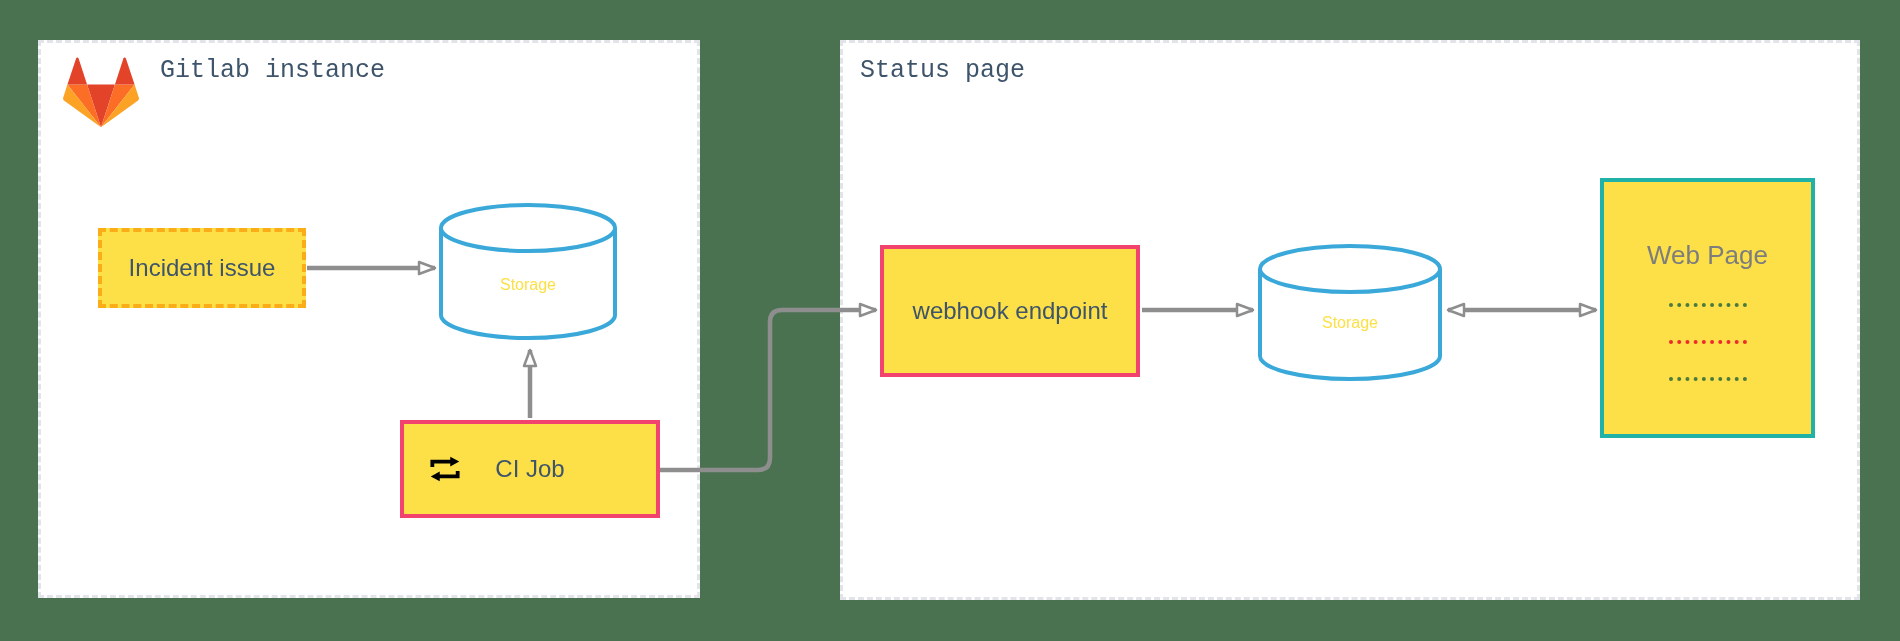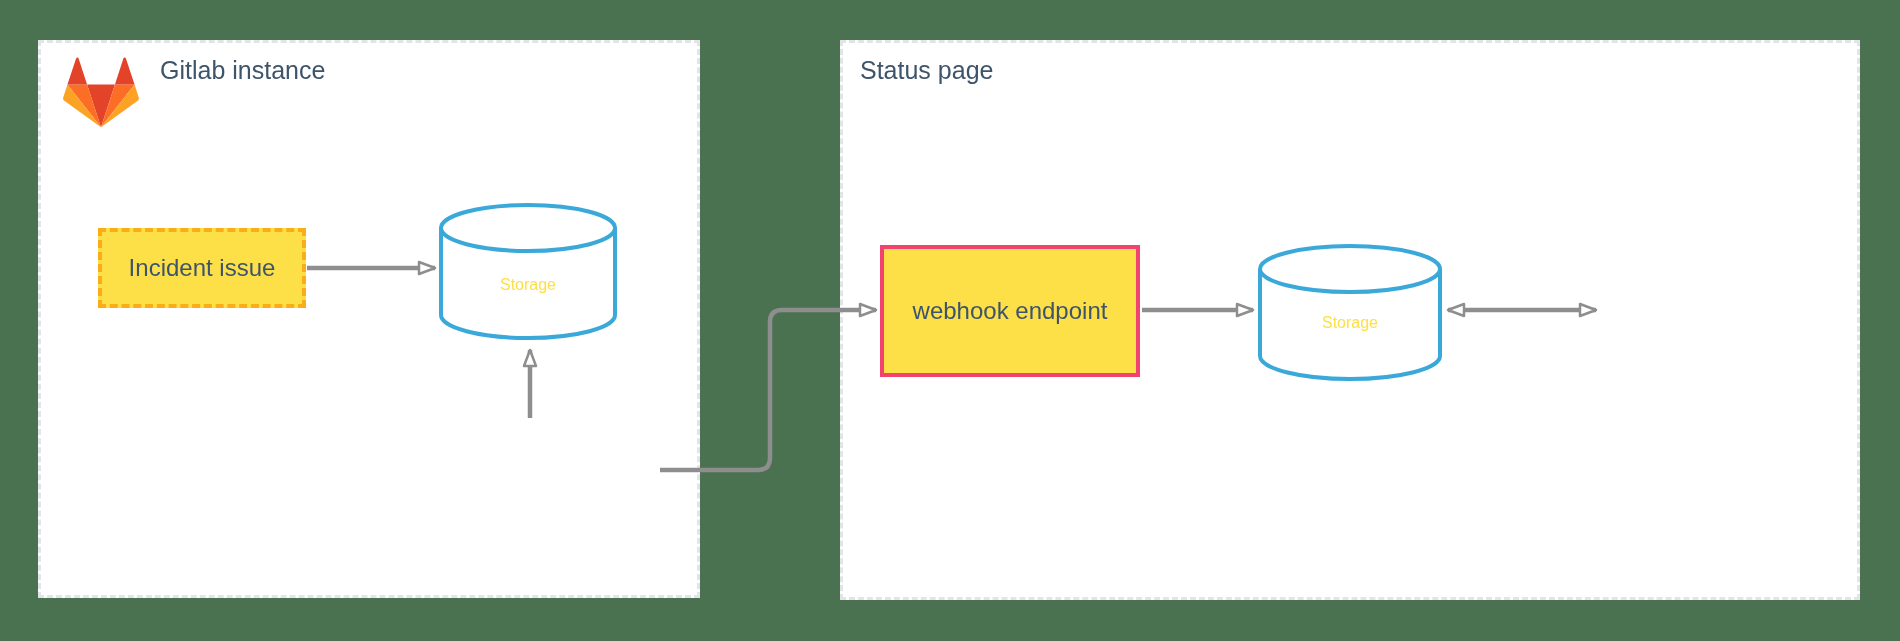--- a/index.html
+++ b/index.html
@@ -1,21 +1,21 @@
 <!DOCTYPE html>
 <html><head>
 <meta charset="utf-8">
 <style>
   html,body{margin:0;padding:0;background:#4a7150;}
   .stage{position:relative;width:1900px;height:641px;background:#4a7150;overflow:hidden;
          font-family:"Liberation Sans", sans-serif;}
   .container{position:absolute;background:#ffffff;border:3px dashed #e3e3ea;box-sizing:border-box;}
   .container.gitlab{left:38px;top:40px;width:662px;height:558px;}
   .container.status{left:840px;top:40px;width:1020px;height:560px;}
-  .container-title{position:absolute;font-size:25px;color:#3e546b;white-space:nowrap;}
+  .container-title{position:absolute;font-size:25px;color:#3e546b;white-space:nowrap;font-family:Liberation Mono, monospace;}
   .tanuki{position:absolute;left:62px;top:54px;width:78px;height:76px;}
   .title-gitlab{left:160px;top:56px;}
   .title-status{left:860px;top:56px;text-align:center;}
   .node{position:absolute;background:#fde047;box-sizing:border-box;display:flex;
         align-items:center;justify-content:center;z-index:3;}
   .node-label{font-size:24px;color:#3e546b;white-space:nowrap;}
   .incident{left:98px;top:228px;width:208px;height:80px;border:4px dashed #fbad18;}
   .cijob{left:400px;top:420px;width:260px;height:98px;border:4px solid #f2426e;}
   .webhook{left:880px;top:245px;width:260px;height:132px;border:4px solid #f2426e;}
   .webpage{left:1600px;top:178px;width:215px;height:260px;border:4px solid #20b2a6;
@@ -76,27 +76,42 @@
   </div>
 
   <div class="cylinder cyl-left">
     <svg width="180" height="140" viewBox="0 0 180 140">
       <path d="M3,26 L3,113 A87,23 0 0 0 177,113 L177,26" fill="#ffffff" stroke="#3aa9da" stroke-width="4"></path>
       <ellipse cx="90" cy="26" rx="87" ry="23" fill="#ffffff" stroke="#3aa9da" stroke-width="4"></ellipse>
     </svg>
     <span class="cyl-label">Storage</span>
   </div>
 
+  <div class="node cijob">
+    <svg class="repeat-icon" viewBox="0 0 36 30">
+      <path d="M6 13 V8 H24" stroke="#000000" stroke-width="3.6" fill="none"></path>
+      <polygon points="23,3.4 31.5,8 23,12.6" fill="#000000"></polygon>
+      <path d="M30 17 V22 H12" stroke="#000000" stroke-width="3.6" fill="none"></path>
+      <polygon points="13,17.4 4.5,22 13,26.6" fill="#000000"></polygon>
+    </svg>
+    <span class="node-label">CI Job</span>
+  </div>
 
   <div class="node webhook">
     <span class="node-label">webhook endpoint</span>
   </div>
 
   <div class="cylinder cyl-right">
     <svg width="186" height="140" viewBox="0 0 186 140">
       <path d="M3,26 L3,113 A90,23 0 0 0 183,113 L183,26" fill="#ffffff" stroke="#3aa9da" stroke-width="4"></path>
       <ellipse cx="93" cy="26" rx="90" ry="23" fill="#ffffff" stroke="#3aa9da" stroke-width="4"></ellipse>
     </svg>
     <span class="cyl-label">Storage</span>
   </div>
 
+  <div class="node webpage">
+    <span class="node-label">Web Page</span>
+    <div class="dotline first"></div>
+    <div class="dotline red"></div>
+    <div class="dotline"></div>
+  </div>
 
 </div>
 
 </body></html>

